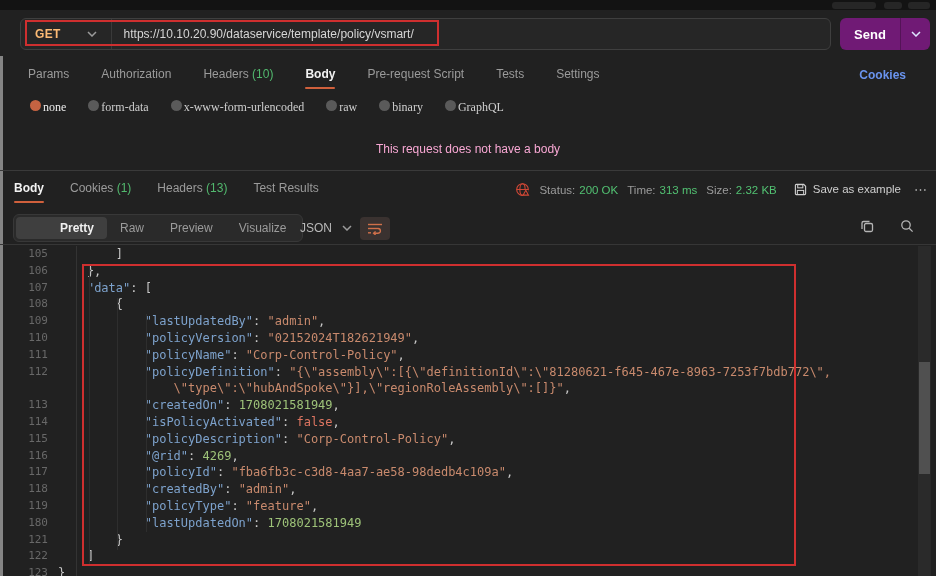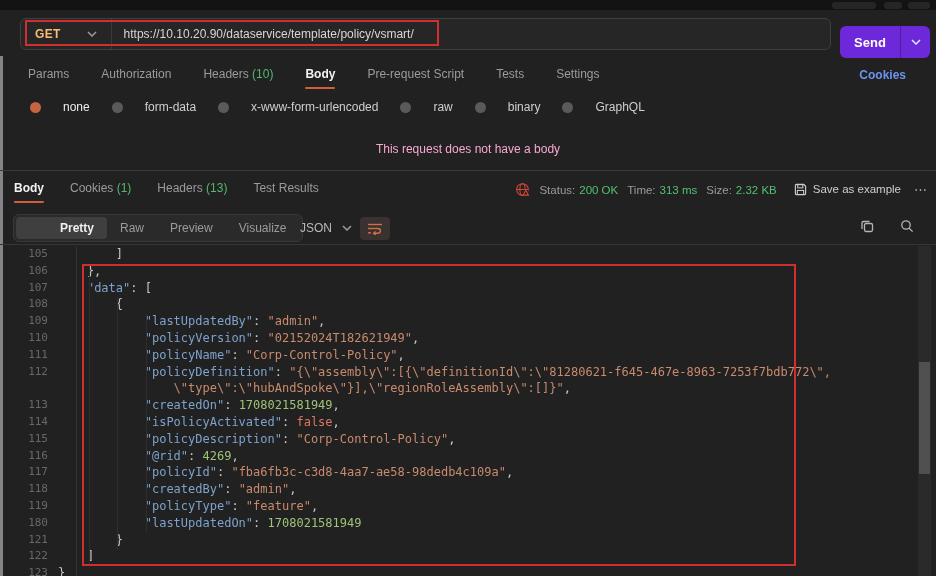--- a/index.html
+++ b/index.html
@@ -14,43 +14,43 @@
   .top-strip .ghost { position:absolute; top:2px; height:7px; background:#262626; border-radius:3px; }
   .left-strip { position:absolute; left:0; top:56px; width:3px; height:520px; background:#858585; }
 
   
   .url-row { position:absolute; left:20px; top:18px; width:811px; height:32px;
     background:#262626; border:1px solid #3f3f3f; border-radius:6px; display:flex; align-items:center; }
   .method { display:flex; align-items:center; gap:26px; padding:0 14px 0 14px; height:100%; }
   .method-label { color:#fdba74; font-weight:bold; font-size:12px; letter-spacing:.3px; }
   .method-divider { width:1px; height:100%; background:#3a3a3a; }
   .url-text { font-size:12px; color:#d6d6d6; padding-left:12px; white-space:nowrap; }
-  .send-btn { position:absolute; left:840px; top:18px; width:90px; height:32px; background:#6d28d9;
-    border-radius:6px; display:flex; align-items:center; color:#fff;margin-top:8px; }
+  .send-btn { position:absolute; left:840px; top:18px; width:90px; height:32px; background:#701a75;
+    border-radius:6px; display:flex; align-items:center; color:#fff; }
   .send-label { width:60px; text-align:center; font-size:13px; font-weight:bold; }
   .send-divider { width:1px; height:100%; background:rgba(0,0,0,.25); }
   .send-caret { flex:1; display:flex; justify-content:center; }
 
   
   .anno { position:absolute; border:2px solid #cf2f2f; pointer-events:none; z-index:9; }
   .anno-url { left:25px; top:20px; width:414px; height:26px; }
   .anno-json { left:82px; top:264px; width:714px; height:302px; }
 
   
   .req-tabs { position:absolute; left:28px; top:62px; height:28px; display:flex; gap:32px; align-items:center; font-size:12px; }
   .tab { color:#9b9b9b; position:relative; padding-bottom:4px; cursor:default; white-space:nowrap; }
   .tab .count { color:#52b96e; }
   .tab.active { color:#f2f2f2; font-weight:bold; }
   .tab.active::after { content:""; position:absolute; left:50%; transform:translateX(-50%);
     bottom:-4px; width:30px; height:2px; background:#d0603c; border-radius:1px; }
   .cookies-link { position:absolute; right:30px; top:68px; color:#6a94ef; font-size:12px; font-weight:bold; }
 
   
   .radio-row { position:absolute; left:30px; top:100px; display:flex; gap:22px; align-items:center; font-size:12px; }
-  .radio { display:flex; align-items:center; gap:22px; color:#cfcfcf; }
+  .radio { display:flex; align-items:flex-start; gap:2px; color:#cfcfcf;font-family:Liberation Serif, serif; }
   .radio .dot { width:11px; height:11px; border-radius:50%; background:#5a5a5a; }
   .radio.selected .dot { background:#c56342; }
   .radio.selected { color:#ededed; }
 
   .empty-msg { position:absolute; left:0; top:142px; width:936px; text-align:center; font-size:12px; color:#f9a8d4; }
 
   .section-divider { position:absolute; left:0; top:170px; width:936px; height:1px; background:#3a3a3a; }
 
   
   .resp-tabs { position:absolute; left:14px; top:181px; display:flex; gap:26px; align-items:center; font-size:12px; }

